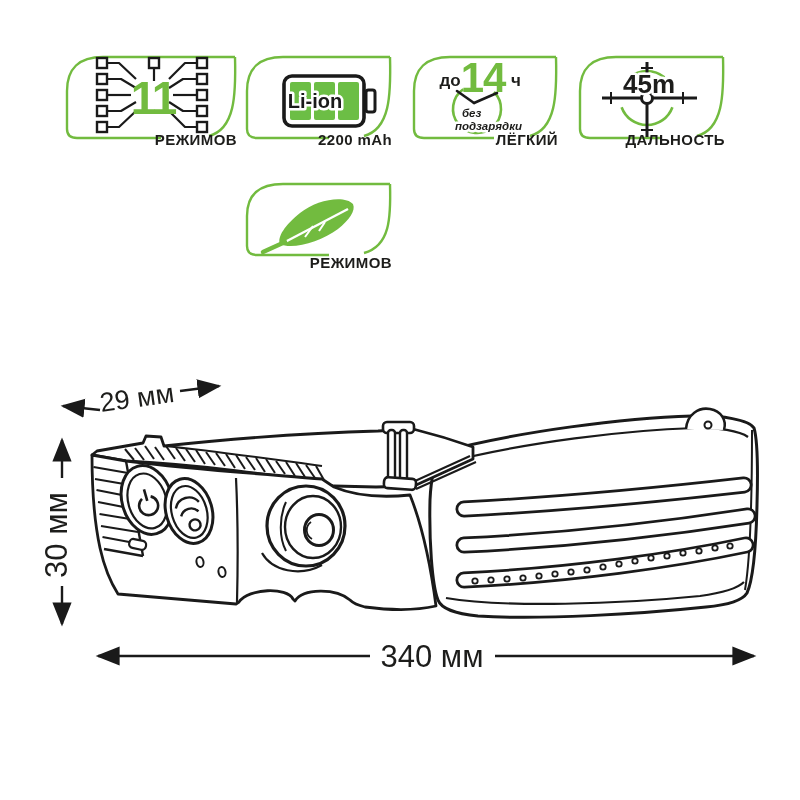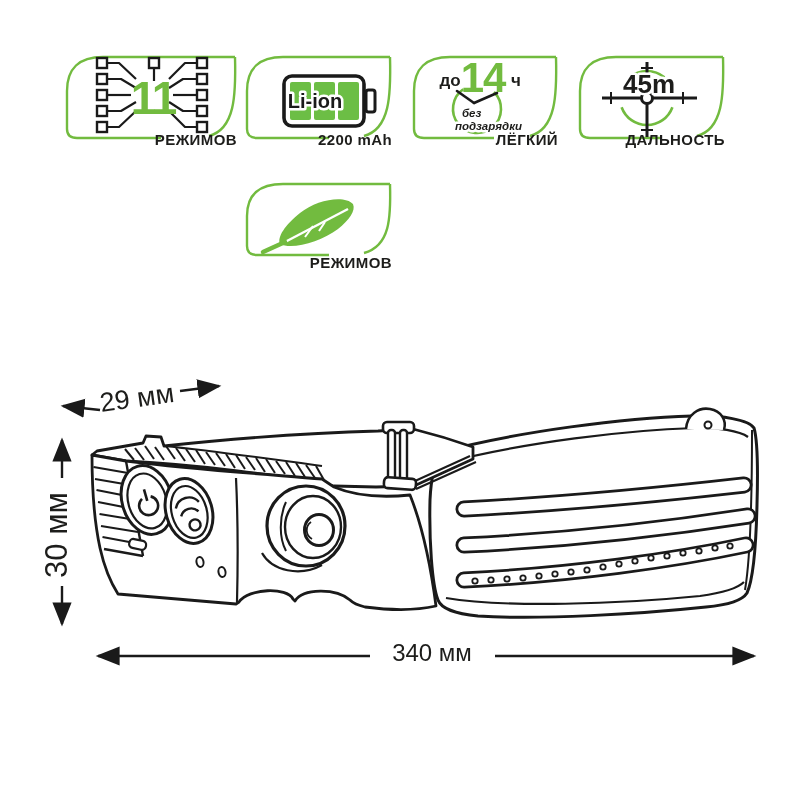--- a/index.html
+++ b/index.html
@@ -7,21 +7,21 @@
          font-family:"Liberation Sans",sans-serif;color:#1d1d1b;}
   .badge{position:absolute;}
   .badge svg{position:absolute;left:0;top:0;overflow:visible;}
   .badge-label{position:absolute;right:0;white-space:nowrap;
                font-size:15px;font-weight:700;letter-spacing:.4px;color:#1d1d1b;}
   .row1 .badge-label{top:76px;}
   .row2 .badge-label{top:72px;}
   .dim{position:absolute;text-align:center;color:#1d1d1b;font-weight:400;white-space:nowrap;}
   #dim29{left:62px;top:383px;width:150px;font-size:27px;transform:rotate(-8deg);}
   #dim30{left:7px;top:517px;width:100px;font-size:31px;transform:rotate(-90deg);}
-  #dim340{left:352px;top:639px;width:160px;font-size:24px;}
+  #dim340{left:352px;top:639px;width:160px;font-size:31px;}
   .drawing{position:absolute;left:0;top:0;}
   text{font-family:"Liberation Sans",sans-serif;}
   .halo{paint-order:stroke;stroke:#fff;stroke-width:5px;stroke-linejoin:round;}
 </style>
 </head>
 <body>
 
 <div class="stage">
 
   <div class="badge row1" style="left:65px;top:55px;width:172px;height:85px">

